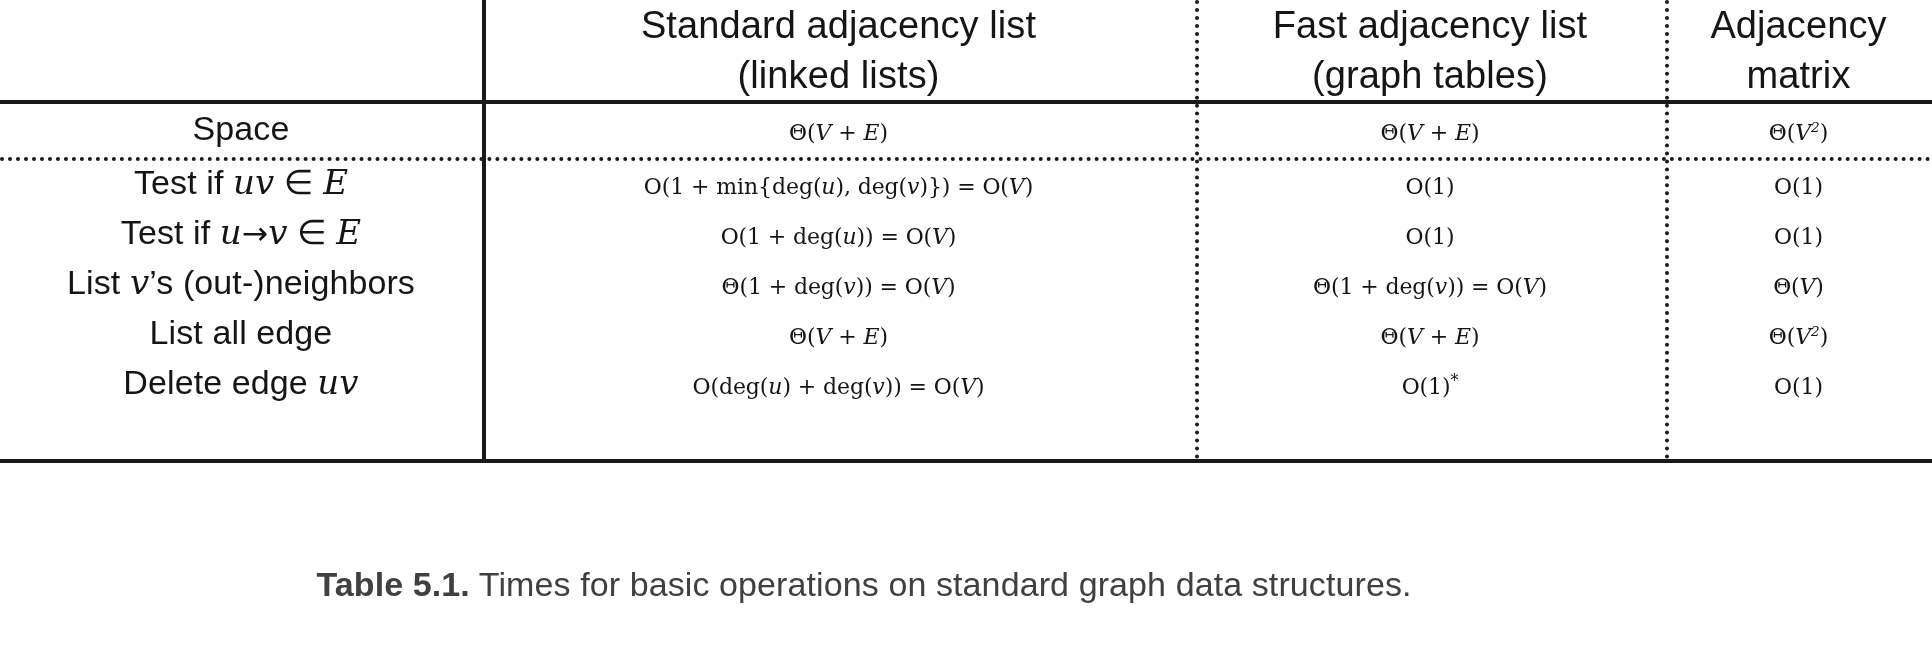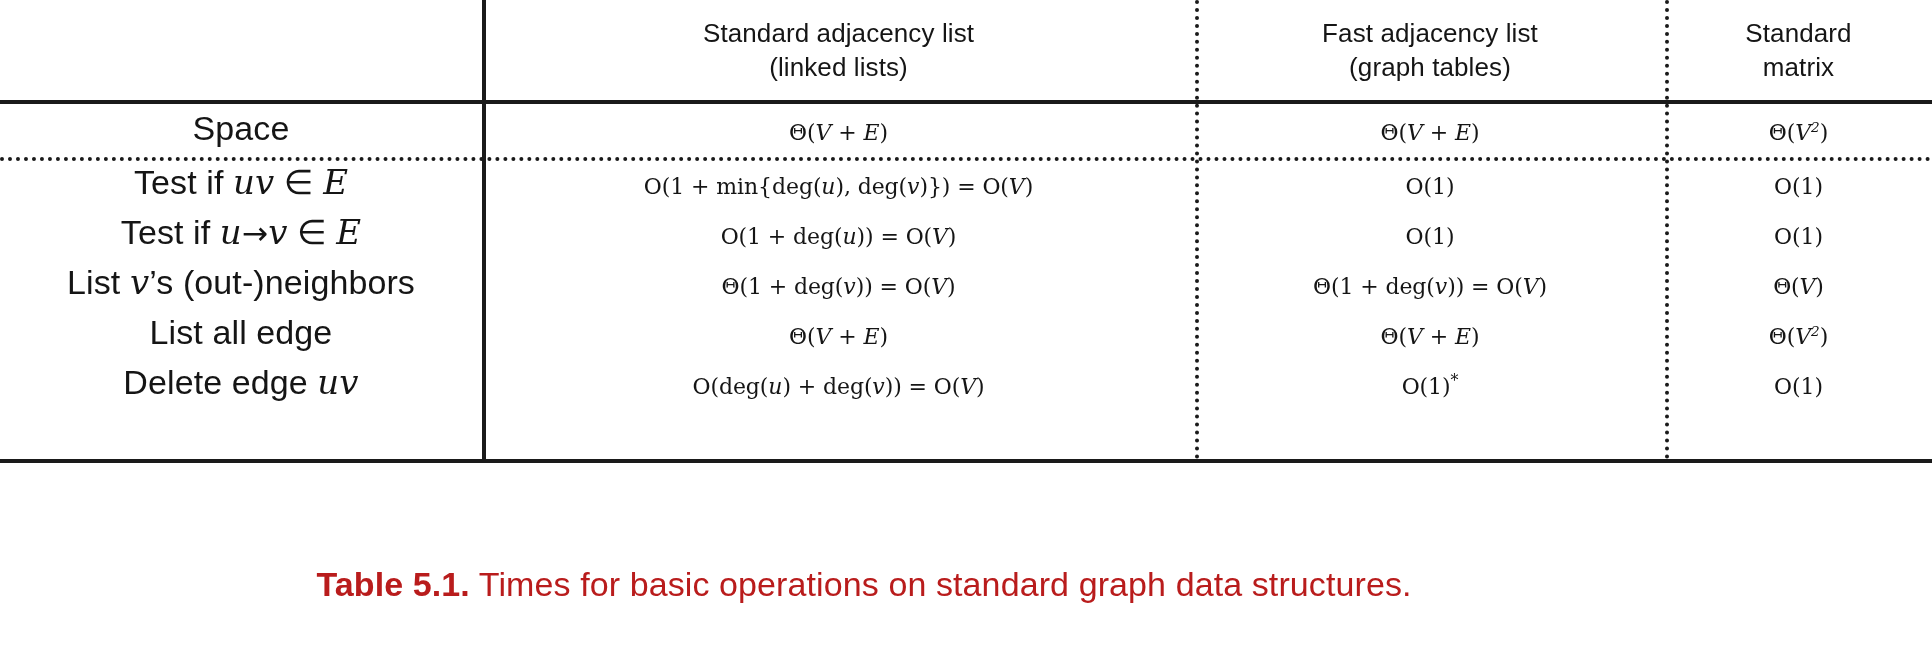--- a/index.html
+++ b/index.html
@@ -38,21 +38,21 @@
 
   .tbl td {
     padding: 0;
     vertical-align: middle;
     text-align: center;
   }
 
   
   .hdr {
     height: 100px;
-    font-size: 26px;
+    font-size: 38px;
     line-height: 1.32;
     font-weight: 400;
     letter-spacing: 0.1px;
     padding-bottom: 2px;
     margin-top: 20px;
   }
   .hdr .l2 { display: block; }
 
   
   .row td { height: 50px; font-size: 34px; }
@@ -146,21 +146,21 @@
   }
 
   
   .caption {
     position: absolute;
     left: 0;
     top: 565px;
     width: 1728px;
     text-align: center;
     font-size: 34px;
-    color: #b91c1c;
+    color: #404040;
     letter-spacing: 0.1px;
   }
   .caption .cap-label {
     font-weight: 700;
   }
   .caption .cap-text {
     font-weight: 400;
   }
 </style>
 </head>
@@ -181,21 +181,21 @@
         <td class="hdr"></td>
         <td class="hdr">
           <span>Standard adjacency list</span>
           <span class="l2">(linked lists)</span>
         </td>
         <td class="hdr">
           <span>Fast adjacency list</span>
           <span class="l2">(graph tables)</span>
         </td>
         <td class="hdr">
-          <span>Standard</span>
+          <span>Adjacency</span>
           <span class="l2">matrix</span>
         </td>
       </tr>
 
       <tr class="row space">
         <td class="oplabel">Space</td>
         <td>
           <span class="m"><span class="op">Θ(</span><span class="v">V</span><span class="op">&nbsp;+&nbsp;</span><span class="v">E</span><span class="op">)</span></span>
         </td>
         <td>

